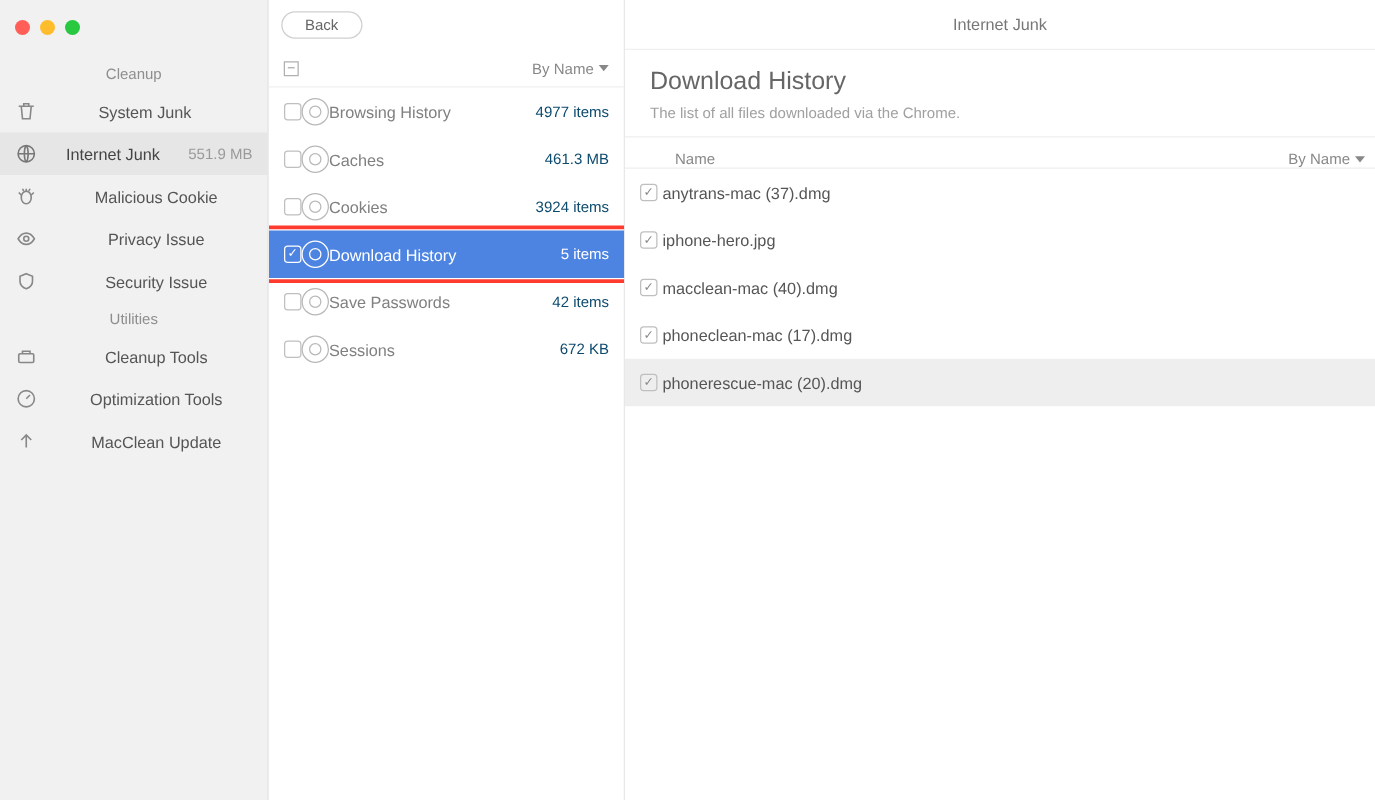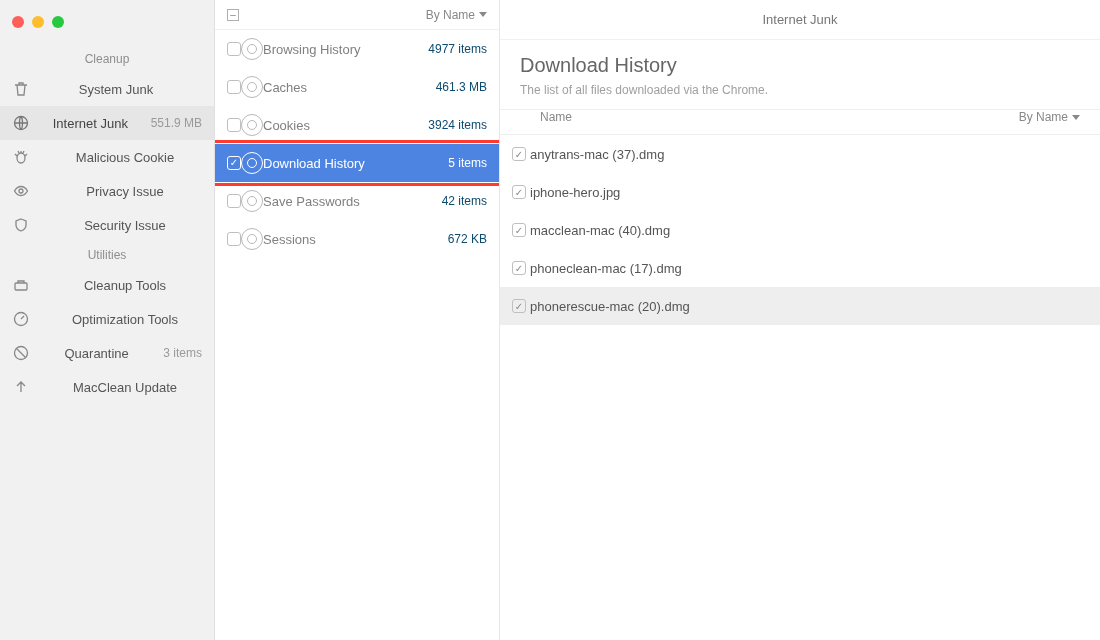--- a/index.html
+++ b/index.html
@@ -62,21 +62,21 @@
     left:-4px; right:-4px; top:-4px; bottom:-4px;
   }
 
   
   .right { flex:1; display:flex; flex-direction:column; background:#fff;}
   .right-header{ height:40px; display:flex; align-items:center; justify-content:center; border-bottom:1px solid #f0f0f0; font-size:13px; color:#777;}
   .right-title-block{ padding:14px 20px 12px 20px; }
   .right-title{ font-size:20px; color:#666; font-weight:400; margin-bottom:6px;}
   .right-sub{ font-size:12px; color:#a0a0a0;}
   .tbl-header{
-    display:flex; align-items:flex-start; height:26px; padding:0 20px 0 12px; border-top:1px solid #eee;border-bottom:1px solid #eee; font-size:12px; color:#888;
+    display:flex; align-items:flex-end; height:26px; padding:0 8px 0 12px; border-top:1px solid #eee;border-bottom:1px solid #eee; font-size:12px; color:#888;
   }
   .tbl-header .name-col{ flex:1; padding-left:28px;}
   .file-list{ flex:1; }
   .file-row{
     display:flex; align-items:center; height:38px; padding:0 20px 0 12px; gap:4px; font-size:13px; color:#555;
   }
   .file-row.alt{ background:#eeeeee;}
   .file-row .fchk{ width:14px;height:14px;border:1px solid #bfbfbf;border-radius:3px;display:flex;align-items:center;justify-content:center;font-size:10px;color:#888;}
   .file-row .fchk::after{content:"✓";}
 
@@ -161,42 +161,35 @@
     <div class="sb-item">
       <span class="icon">
         <svg width="16" height="16" viewBox="0 0 16 16" fill="none" stroke="currentColor" stroke-width="1.3">
             <circle cx="8" cy="8" r="6.5"></circle>
             <path d="M8 8l3-3"></path>
           </svg>
       </span>
       <span class="label">Optimization Tools</span>
     </div>
 
-    <div class="sb-item">
-      <span class="icon">
-        <svg width="16" height="16" viewBox="0 0 16 16" fill="none" stroke="currentColor" stroke-width="1.3">
-            <circle cx="8" cy="8" r="6.5"></circle>
-            <path d="M3 3l10 10"></path>
-          </svg>
-      </span>
-      <span class="label">Quarantine</span>
-      <span class="meta">3 items</span>
-    </div>
 
     <div class="sb-item">
       <span class="icon">
         <svg width="16" height="16" viewBox="0 0 16 16" fill="none" stroke="currentColor" stroke-width="1.3">
             <path d="M8 13V3M4 7l4-4 4 4"></path>
           </svg>
       </span>
       <span class="label">MacClean Update</span>
     </div>
   </div>
 
   <div class="middle">
+    <div class="mid-header">
+      <button class="back-btn">Back</button>
+    </div>
     <div class="mid-sort-row">
       <div class="collapse-box">–</div>
       <div class="spacer"></div>
       <div class="sort-label">
         <span>By Name</span>
         <span class="caret-down"></span>
       </div>
     </div>
     <div class="cat-list">
 

